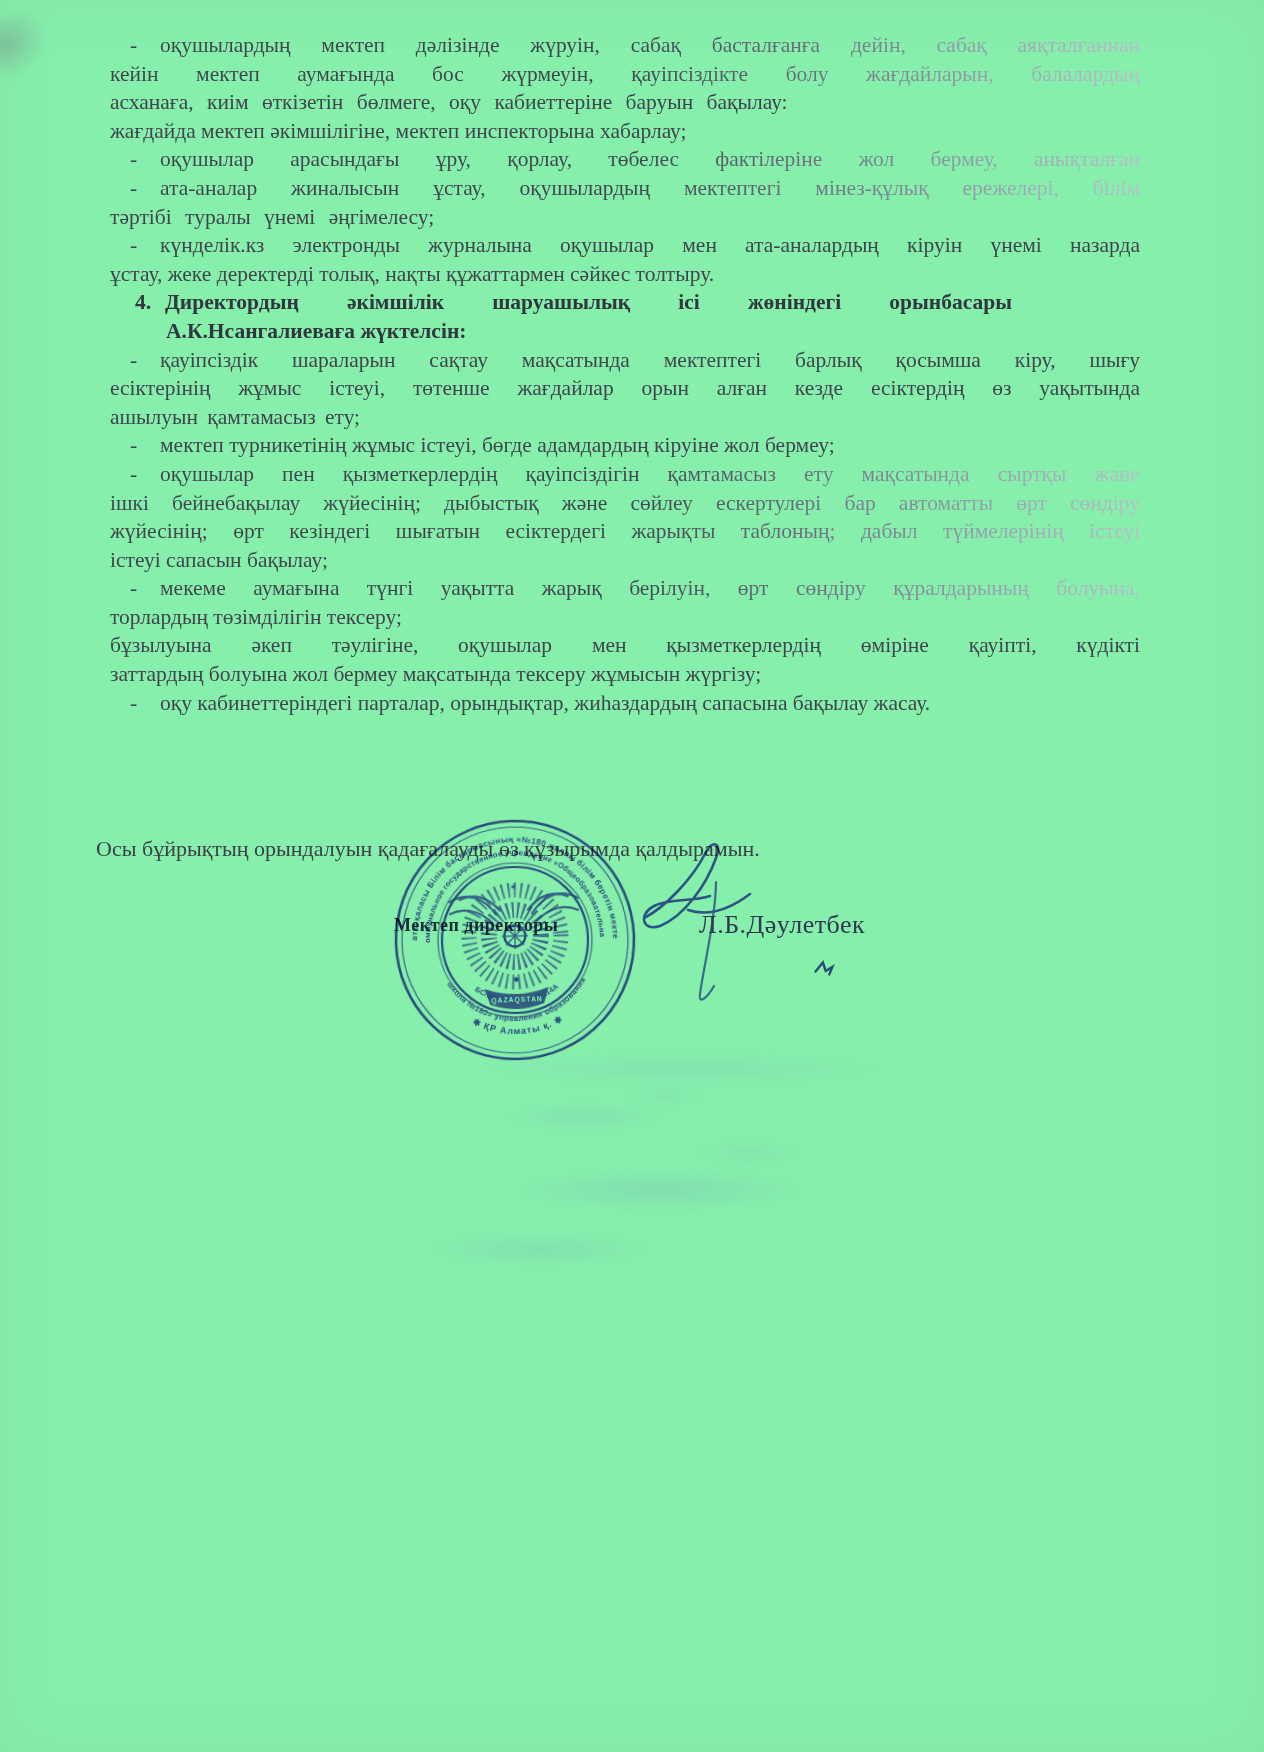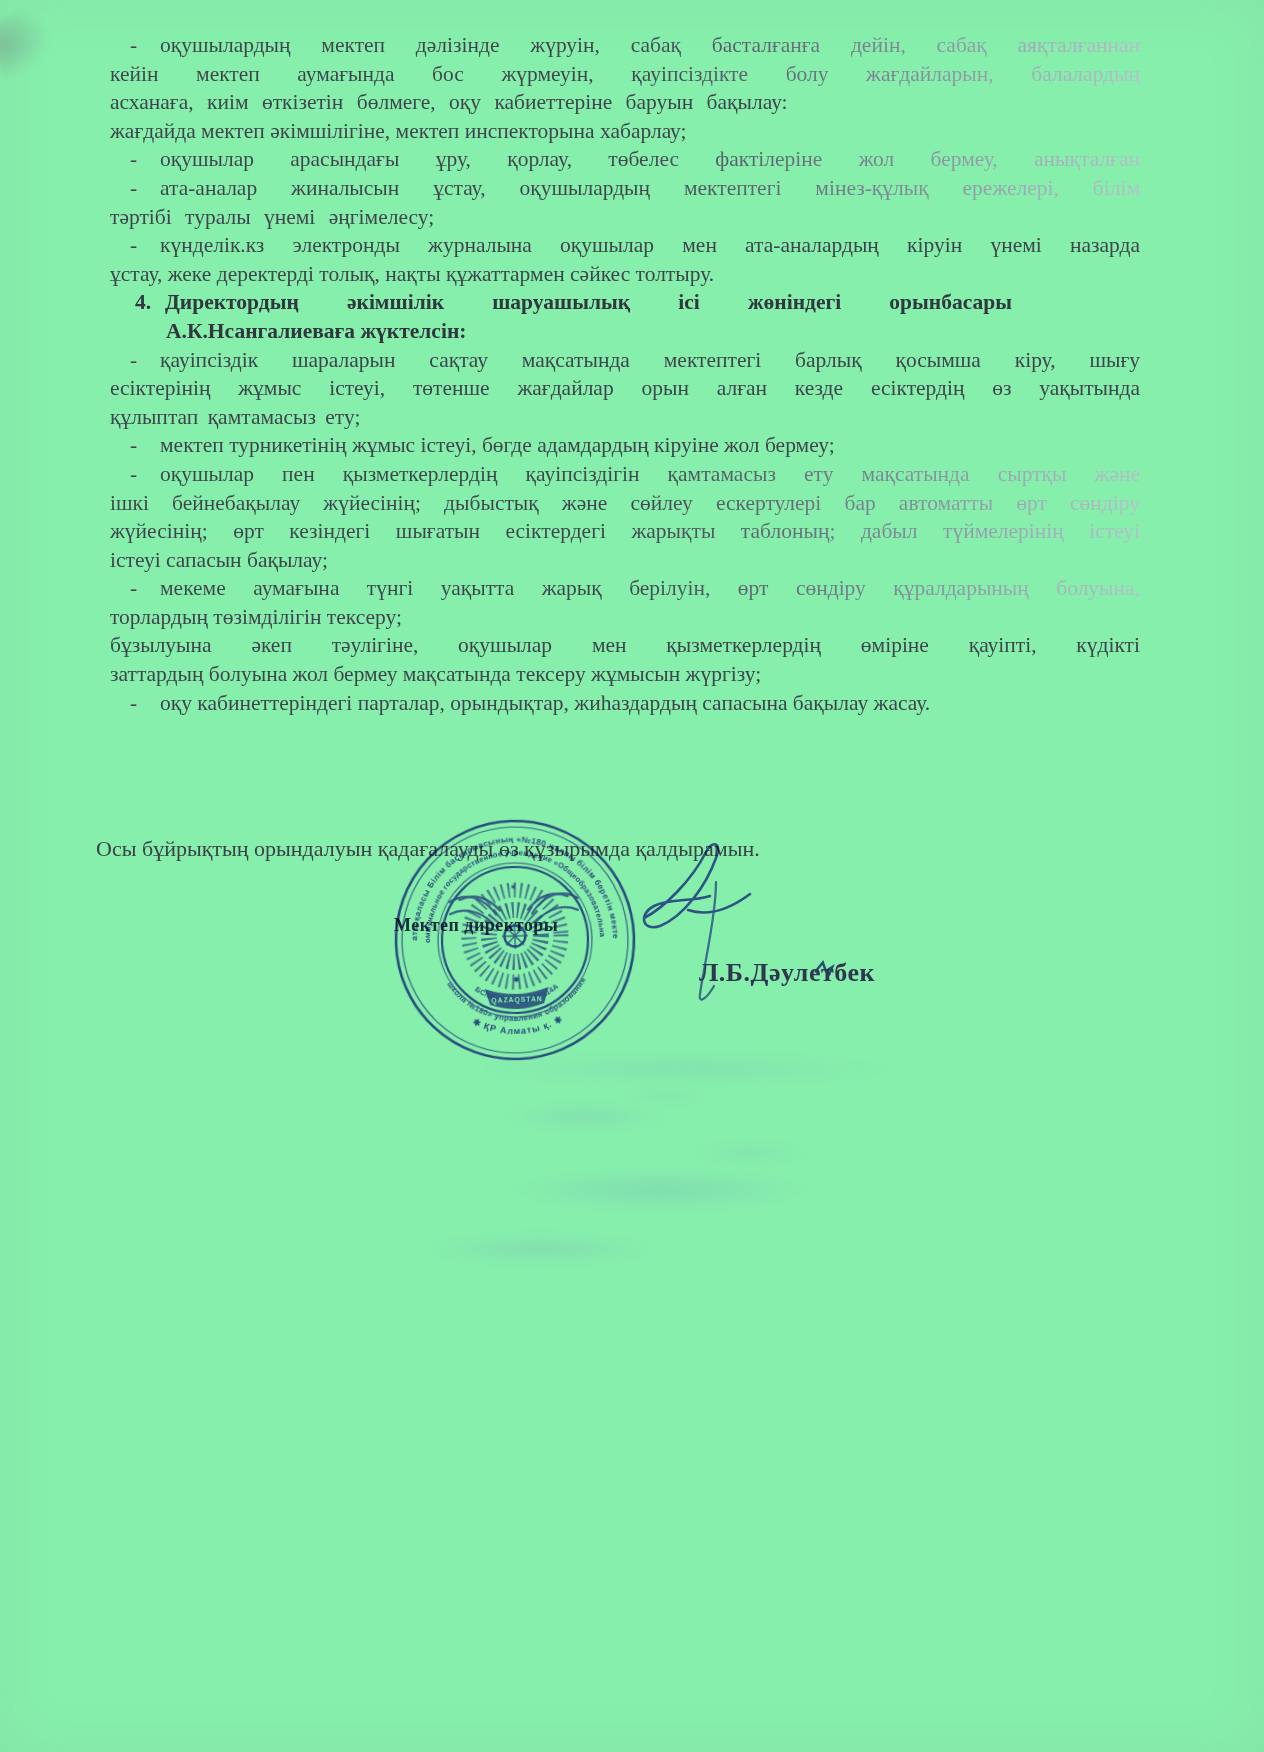--- a/index.html
+++ b/index.html
@@ -33,22 +33,22 @@
     -webkit-background-clip:text;background-clip:text;color:transparent;
   }
   
   .closing{position:absolute;left:96px;top:836px;font-size:22px;color:#3b4147;z-index:2;}
   .sig-title{
     position:absolute;left:394px;top:915px;font-size:18px;font-weight:bold;
     color:#2a3158;z-index:6;mix-blend-mode:multiply;letter-spacing:0.5px;
     filter:blur(0.3px);
   }
   .sig-name{
-    position:absolute;left:699px;top:910px;font-size:26px;font-weight:bold;
-    color:#2f3650;z-index:6;letter-spacing:0.5px;filter:blur(0.2px);margin-top:48px;
+    position:absolute;left:699px;top:910px;font-size:26px;font-weight:normal;
+    color:#2f3650;z-index:6;letter-spacing:0.5px;filter:blur(0.2px);
   }
   
   .stamp{
     position:absolute;left:385px;top:810px;width:260px;height:260px;
     z-index:4;mix-blend-mode:multiply;opacity:0.93;
     transform:rotate(-2deg);filter:blur(0.3px);
   }
   .sig-svg{
     position:absolute;left:592px;top:822px;width:230px;height:190px;
     z-index:5;mix-blend-mode:multiply;
@@ -89,21 +89,21 @@
       <div class="line cont"><span>жағдайда мектеп әкімшілігіне, мектеп инспекторына хабарлау;</span></div>
       <div class="line bullet just fade"><span class="dashbox">-</span><span>оқушылар арасындағы ұру, қорлау, төбелес фактілеріне жол бермеу, анықталған</span></div>
       <div class="line bullet just fade"><span class="dashbox">-</span><span>ата-аналар жиналысын ұстау, оқушылардың мектептегі мінез-құлық ережелері, білім</span></div>
       <div class="line cont spread2"><span>тәртібі туралы үнемі әңгімелесу;</span></div>
       <div class="line bullet just"><span class="dashbox">-</span><span>күнделік.кз электронды журналына оқушылар мен ата-аналардың кіруін үнемі назарда</span></div>
       <div class="line cont"><span>ұстау, жеке деректерді толық, нақты құжаттармен сәйкес толтыру.</span></div>
       <div class="line heading just bold"><span class="numbox">4.</span><span>Директордың әкімшілік шаруашылық ісі жөніндегі орынбасары</span></div>
       <div class="line sub bold"><span>А.К.Нсангалиеваға жүктелсін:</span></div>
       <div class="line bullet just"><span class="dashbox">-</span><span>қауіпсіздік шараларын сақтау мақсатында мектептегі барлық қосымша кіру, шығу</span></div>
       <div class="line cont just"><span>есіктерінің жұмыс істеуі, төтенше жағдайлар орын алған кезде есіктердің өз уақытында</span></div>
-      <div class="line cont spread1"><span>құлыптап қамтамасыз ету;</span></div>
+      <div class="line cont spread1"><span>ашылуын қамтамасыз ету;</span></div>
       <div class="line bullet"><span class="dashbox">-</span><span>мектеп турникетінің жұмыс істеуі, бөгде адамдардың кіруіне жол бермеу;</span></div>
       <div class="line bullet just fade"><span class="dashbox">-</span><span>оқушылар пен қызметкерлердің қауіпсіздігін қамтамасыз ету мақсатында сыртқы және</span></div>
       <div class="line cont just fade"><span>ішкі бейнебақылау жүйесінің; дыбыстық және сөйлеу ескертулері бар автоматты өрт сөндіру</span></div>
       <div class="line cont just fade"><span>жүйесінің; өрт кезіндегі шығатын есіктердегі жарықты таблоның; дабыл түймелерінің істеуі</span></div>
       <div class="line cont"><span>істеуі сапасын бақылау;</span></div>
       <div class="line bullet just fade"><span class="dashbox">-</span><span>мекеме аумағына түнгі уақытта жарық берілуін, өрт сөндіру құралдарының болуына,</span></div>
       <div class="line cont"><span>торлардың төзімділігін тексеру;</span></div>
       <div class="line cont just"><span>бұзылуына әкеп тәулігіне, оқушылар мен қызметкерлердің өміріне қауіпті, күдікті</span></div>
       <div class="line cont"><span>заттардың болуына жол бермеу мақсатында тексеру жұмысын жүргізу;</span></div>
       <div class="line bullet"><span class="dashbox">-</span><span>оқу кабинеттеріндегі парталар, орындықтар, жиһаздардың сапасына бақылау жасау.</span></div>

